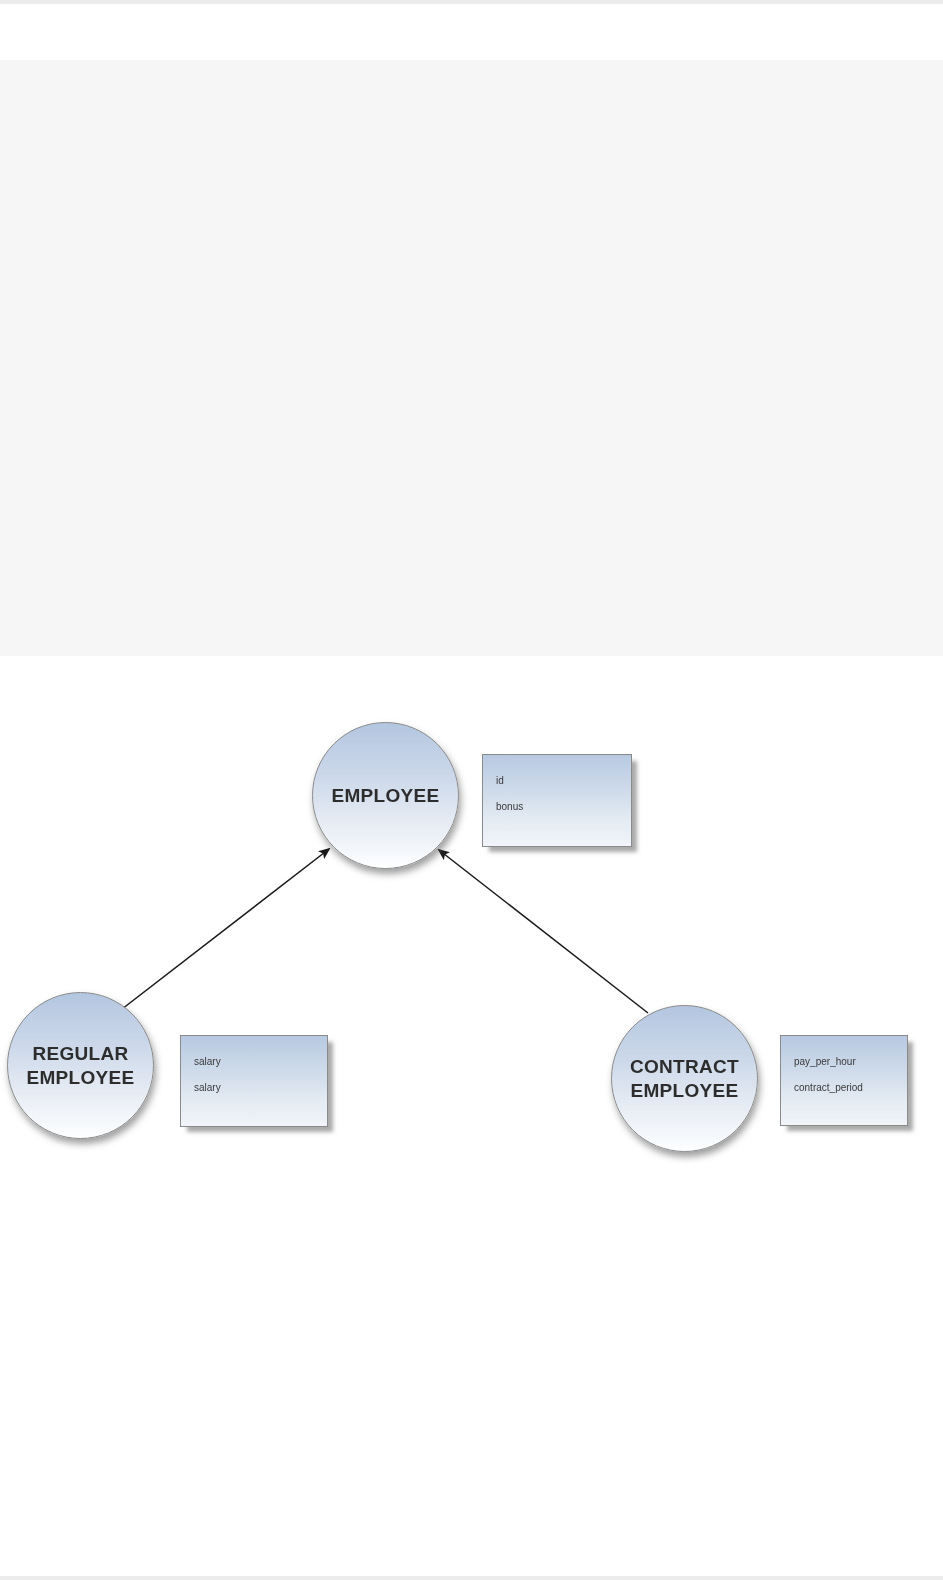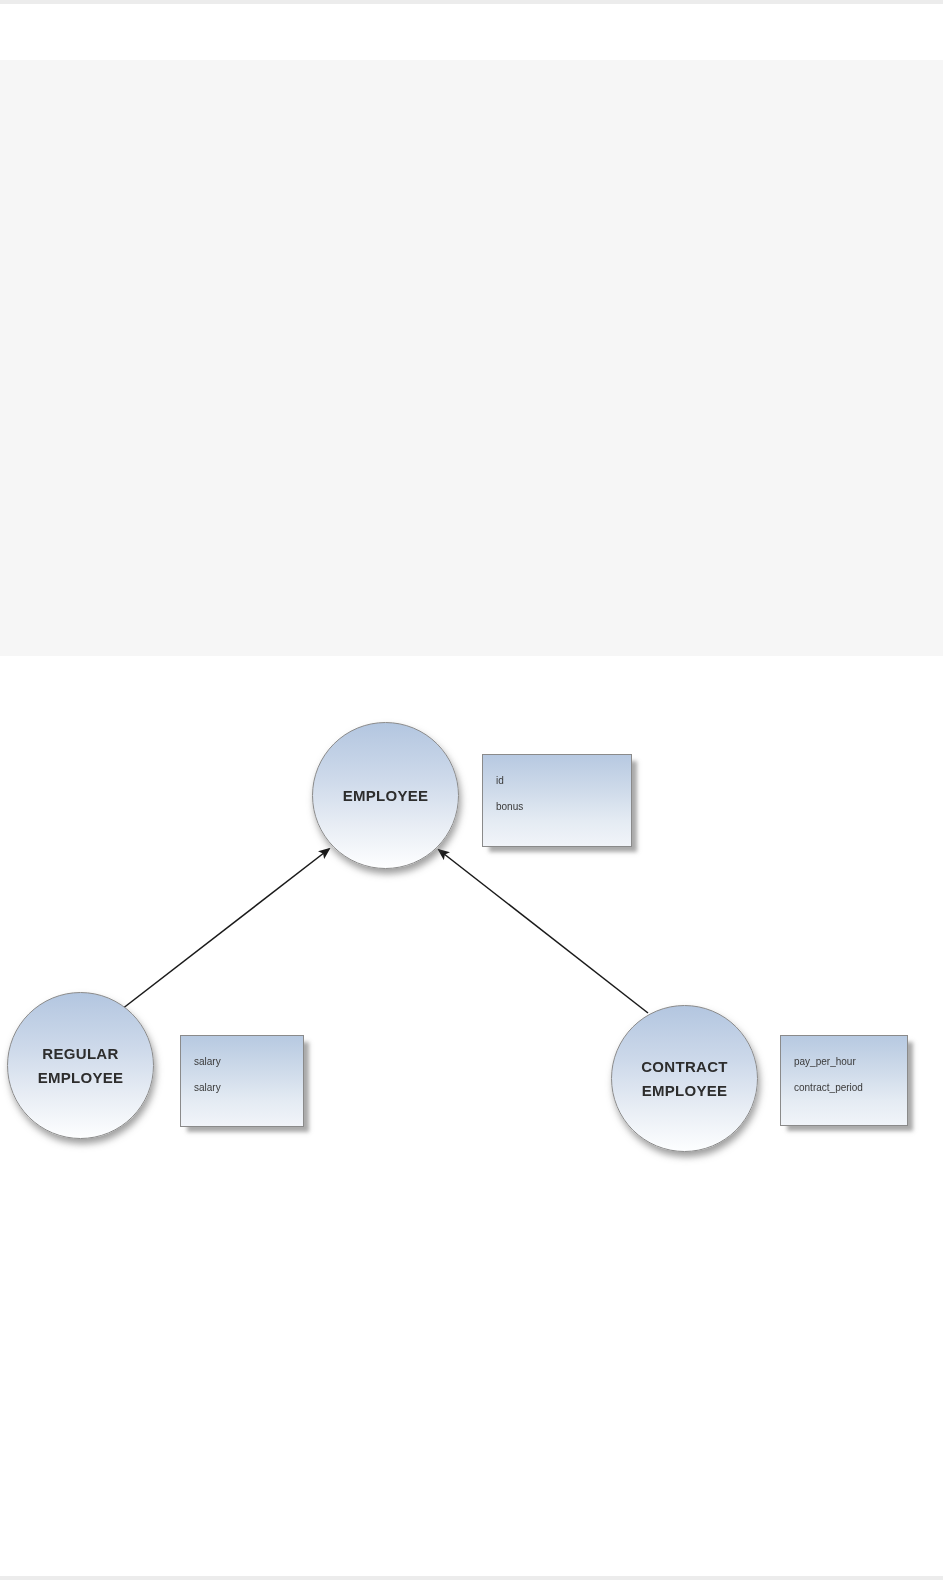--- a/index.html
+++ b/index.html
@@ -47,38 +47,38 @@
     box-shadow: 2px 5px 7px rgba(80, 80, 80, 0.55);
     display: flex;
     align-items: center;
     justify-content: center;
     text-align: center;
   }
   .entity-label {
     display: block;
     width: 100%;
     padding: 0 14px;
-    font-size: 15px;
+    font-size: 19px;
     font-weight: bold;
     line-height: 24px;
     letter-spacing: 0.3px;
     color: #2d2d2d;
   }
   .entity-employee        { left: 312px; top: 722px; }
   .entity-regular         { left: 7px;   top: 992px; }
   .entity-contract        { left: 611px; top: 1005px; }
   .attr-box {
     position: absolute;
     border: 1px solid #8a8a8a;
     background: linear-gradient(180deg, #b7c9e1 0%, #cfdbea 40%, #e4ebf3 72%, #f1f4f9 100%);
     box-shadow: 6px 6px 4px -1px rgba(100, 100, 100, 0.55);
     padding: 13px 0 0 13px;
   }
   .attr-box-employee { left: 482px; top: 754px;  width: 150px; height: 93px; }
-  .attr-box-regular  { left: 180px; top: 1035px; width: 124px; height: 92px; }
+  .attr-box-regular  { left: 180px; top: 1035px; width: 148px; height: 92px; }
   .attr-box-contract { left: 780px; top: 1035px; width: 128px; height: 91px; }
   .attr-row {
     font-size: 10px;
     line-height: 26px;
     color: #3a3a3a;
     white-space: nowrap;
   }
 </style>
 </head>
 <body>

